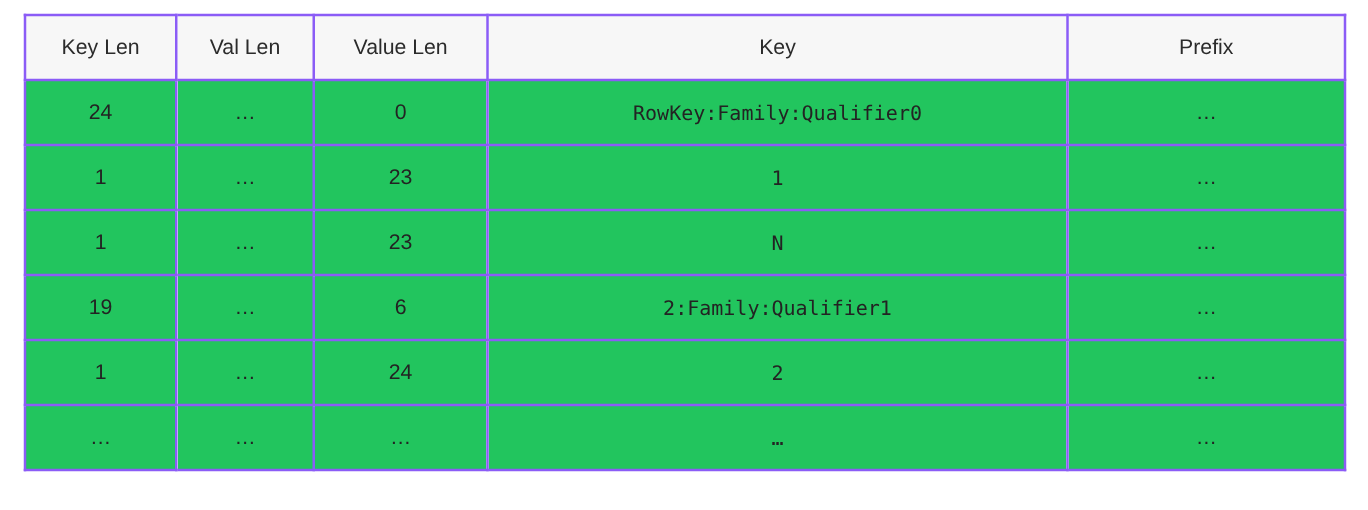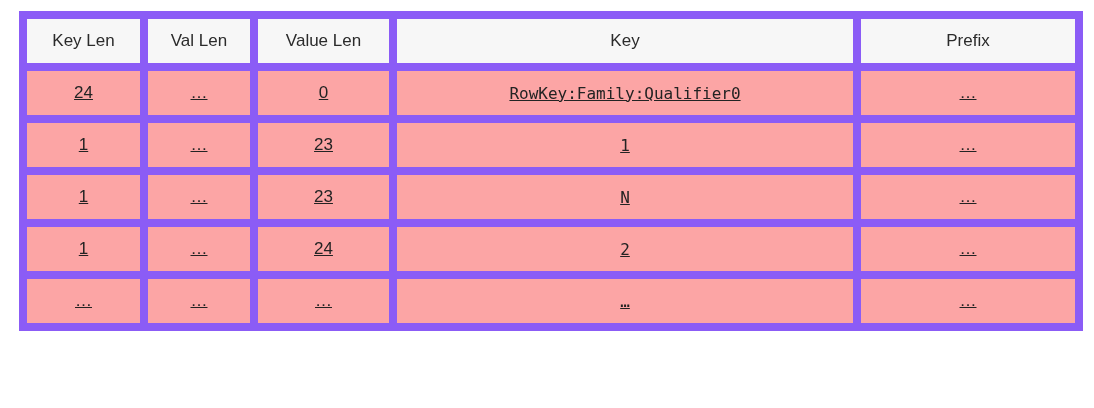--- a/index.html
+++ b/index.html
@@ -17,39 +17,38 @@
     left: 19px;
     top: 11px;
   }
   table.kv-table {
     border-collapse: collapse;
     table-layout: fixed;
     width: 1056px;
   }
   .kv-table th,
   .kv-table td {
-    border: 8px solid #8b5cf6;
+    border: 2px solid #8b5cf6;
     height: 52px;
     padding: 0 6px;
     text-align: center;
     vertical-align: middle;
     font-size: 17px;
     font-weight: 400;
     color: #232323;
     font-family: "Liberation Sans", sans-serif;
     overflow: hidden;
     white-space: nowrap;
   }
   .kv-table thead th {
     background: #f7f7f7;
     color: #2b2b2b;
   }
   .kv-table tbody td {
-    background: #fca5a5;
-    text-decoration: underline;
+    background: #22c55e;
   }
   .kv-table td.mono {
     font-family: "DejaVu Sans Mono", monospace;
     font-size: 16px;
     letter-spacing: 0;
   }
 </style>
 </head>
 <body>
 
@@ -87,20 +86,27 @@
         <td>…</td>
       </tr>
       <tr>
         <td>1</td>
         <td>…</td>
         <td>23</td>
         <td class="mono">N</td>
         <td>…</td>
       </tr>
       <tr>
+        <td>19</td>
+        <td>…</td>
+        <td>6</td>
+        <td class="mono">2:Family:Qualifier1</td>
+        <td>…</td>
+      </tr>
+      <tr>
         <td>1</td>
         <td>…</td>
         <td>24</td>
         <td class="mono">2</td>
         <td>…</td>
       </tr>
       <tr>
         <td>…</td>
         <td>…</td>
         <td>…</td>

